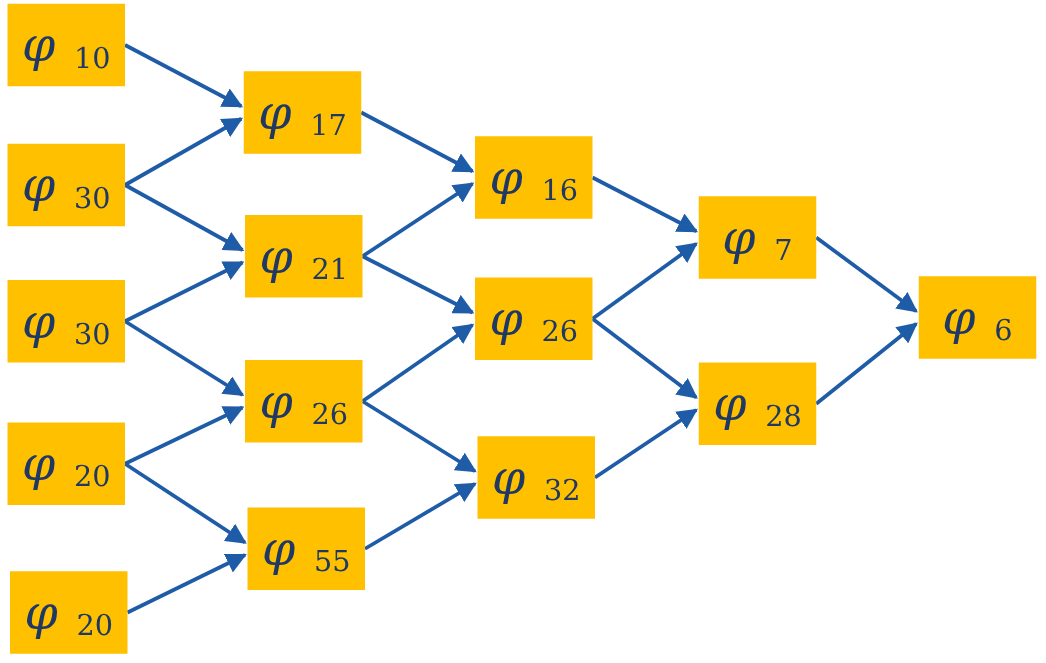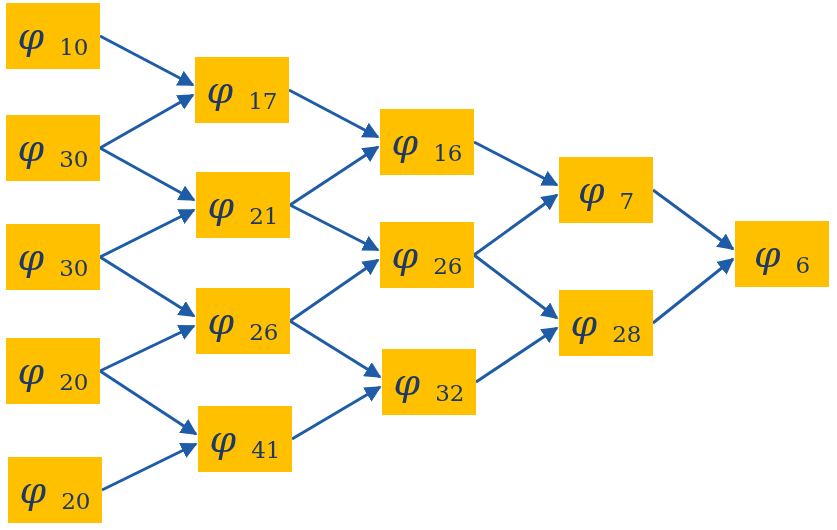--- a/index.html
+++ b/index.html
@@ -99,21 +99,21 @@
       <div class="node" style="left: 196px; top: 172px; width: 94px; height: 66px; background: rgb(255, 192, 0); color: rgb(31, 56, 100);">
         <span class="phi">φ</span>
         <span class="sub">21</span>
       </div>
       <div class="node" style="left: 196px; top: 288px; width: 94px; height: 66px; background: rgb(255, 192, 0); color: rgb(31, 56, 100);">
         <span class="phi">φ</span>
         <span class="sub">26</span>
       </div>
       <div class="node" style="left: 198px; top: 406px; width: 94px; height: 66px; background: rgb(255, 192, 0); color: rgb(31, 56, 100);">
         <span class="phi">φ</span>
-        <span class="sub">41</span>
+        <span class="sub">55</span>
       </div>
       <div class="node" style="left: 380px; top: 109px; width: 94px; height: 66px; background: rgb(255, 192, 0); color: rgb(31, 56, 100);">
         <span class="phi">φ</span>
         <span class="sub">16</span>
       </div>
       <div class="node" style="left: 380px; top: 222px; width: 94px; height: 66px; background: rgb(255, 192, 0); color: rgb(31, 56, 100);">
         <span class="phi">φ</span>
         <span class="sub">26</span>
       </div>
       <div class="node" style="left: 382px; top: 349px; width: 94px; height: 66px; background: rgb(255, 192, 0); color: rgb(31, 56, 100);">

